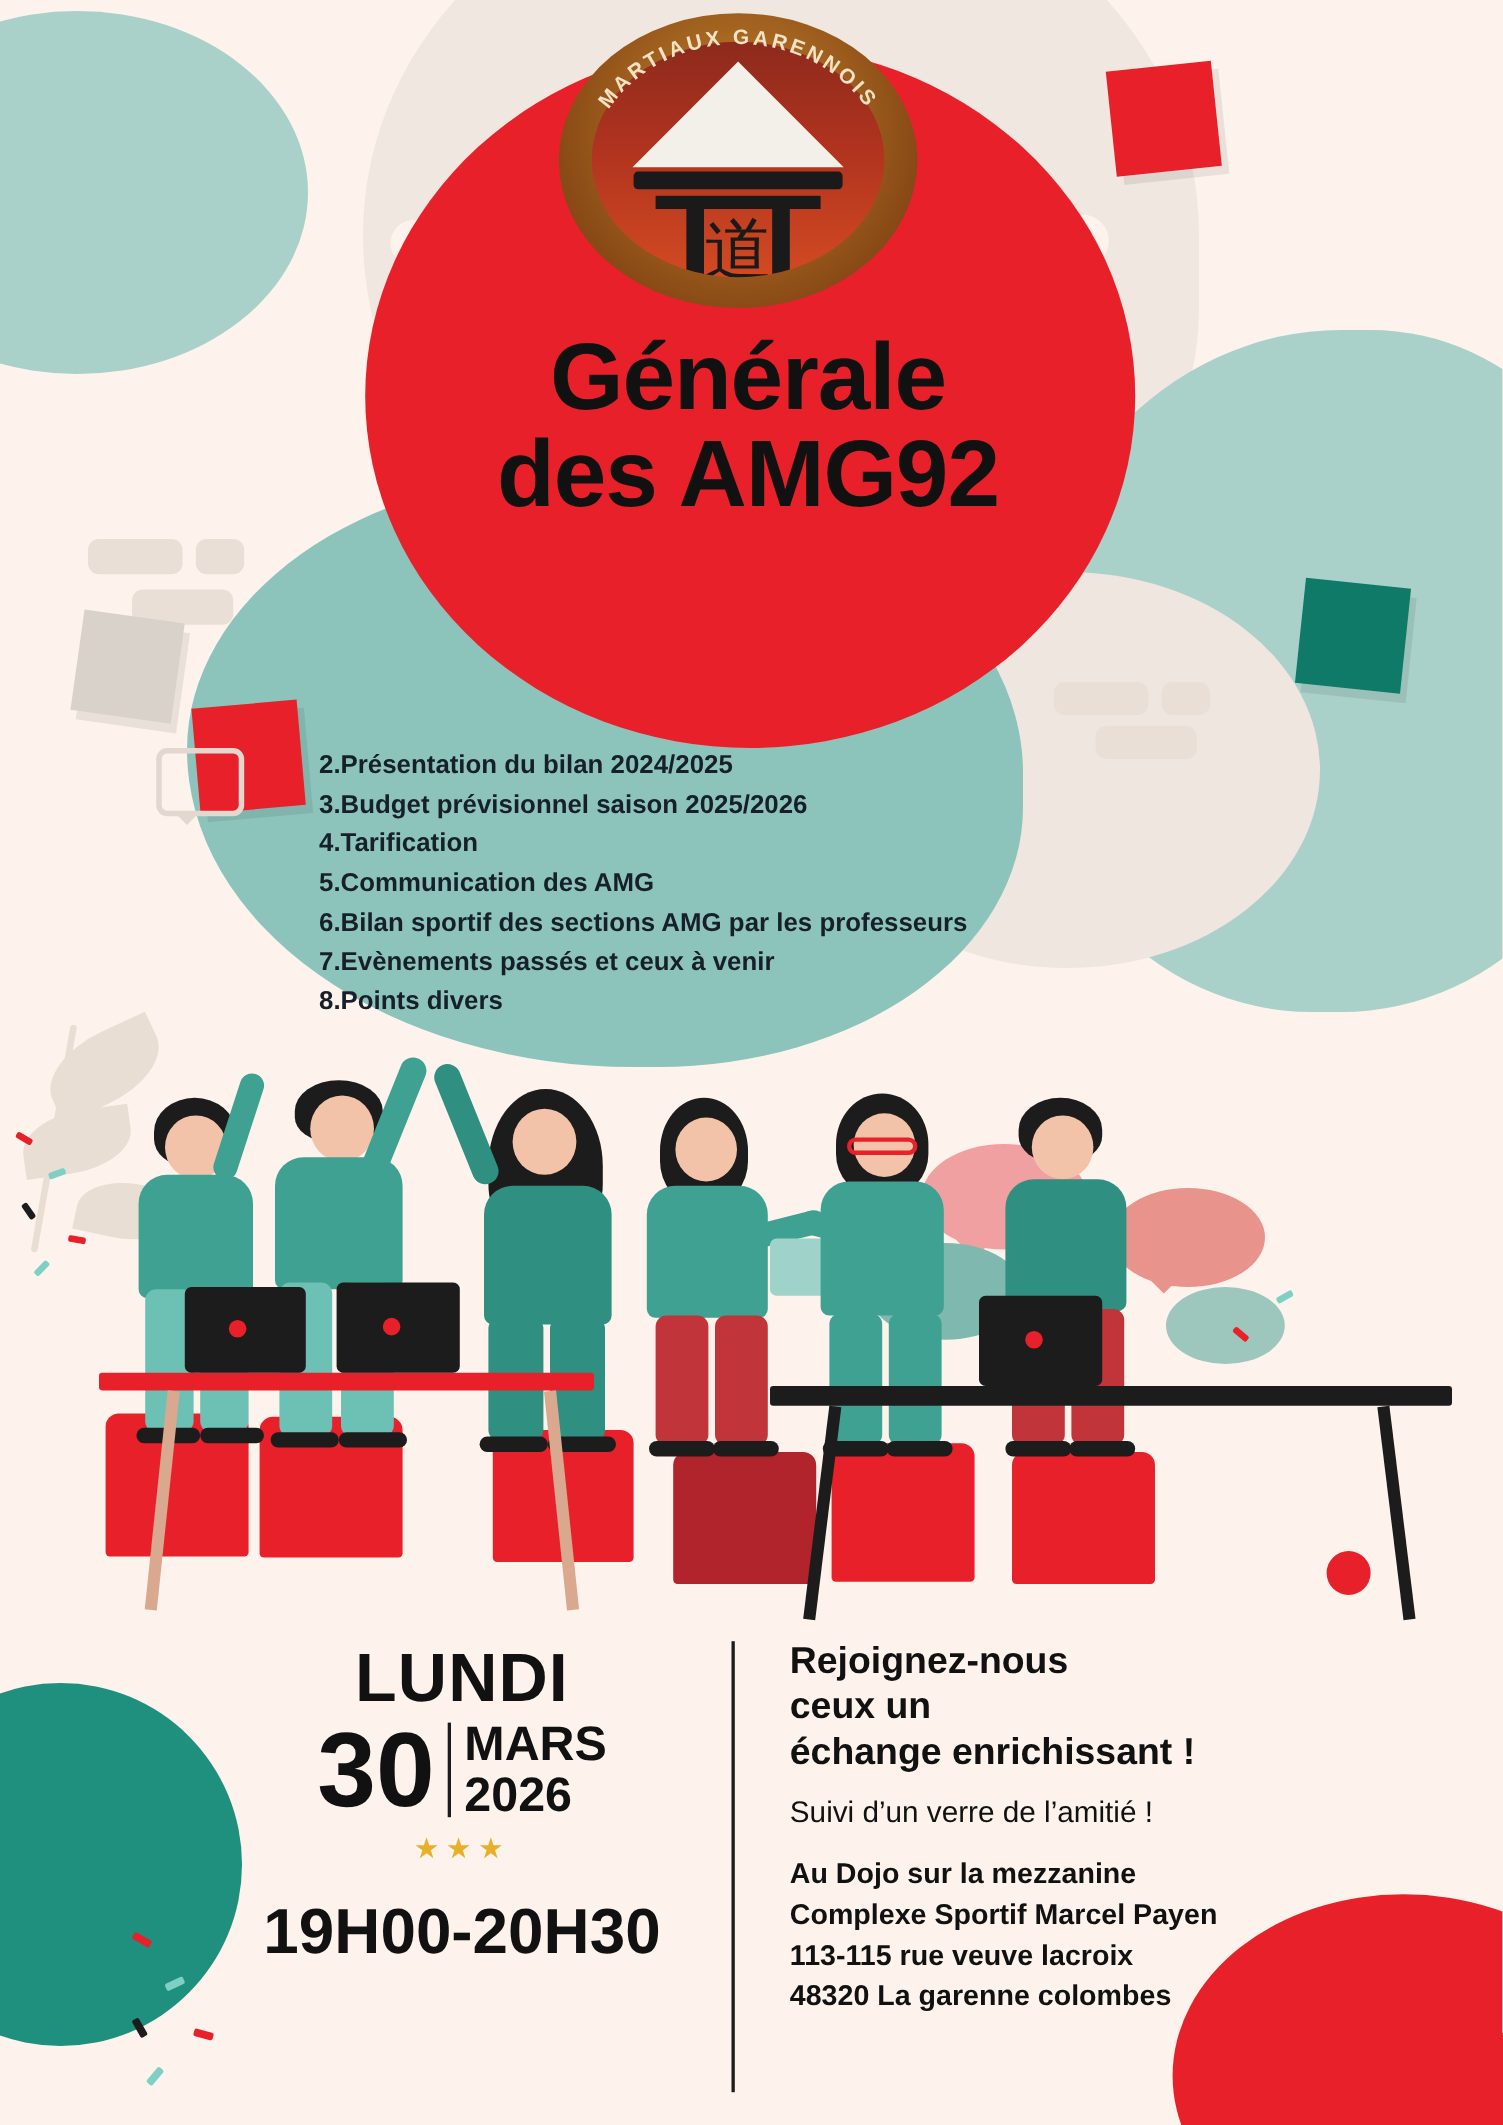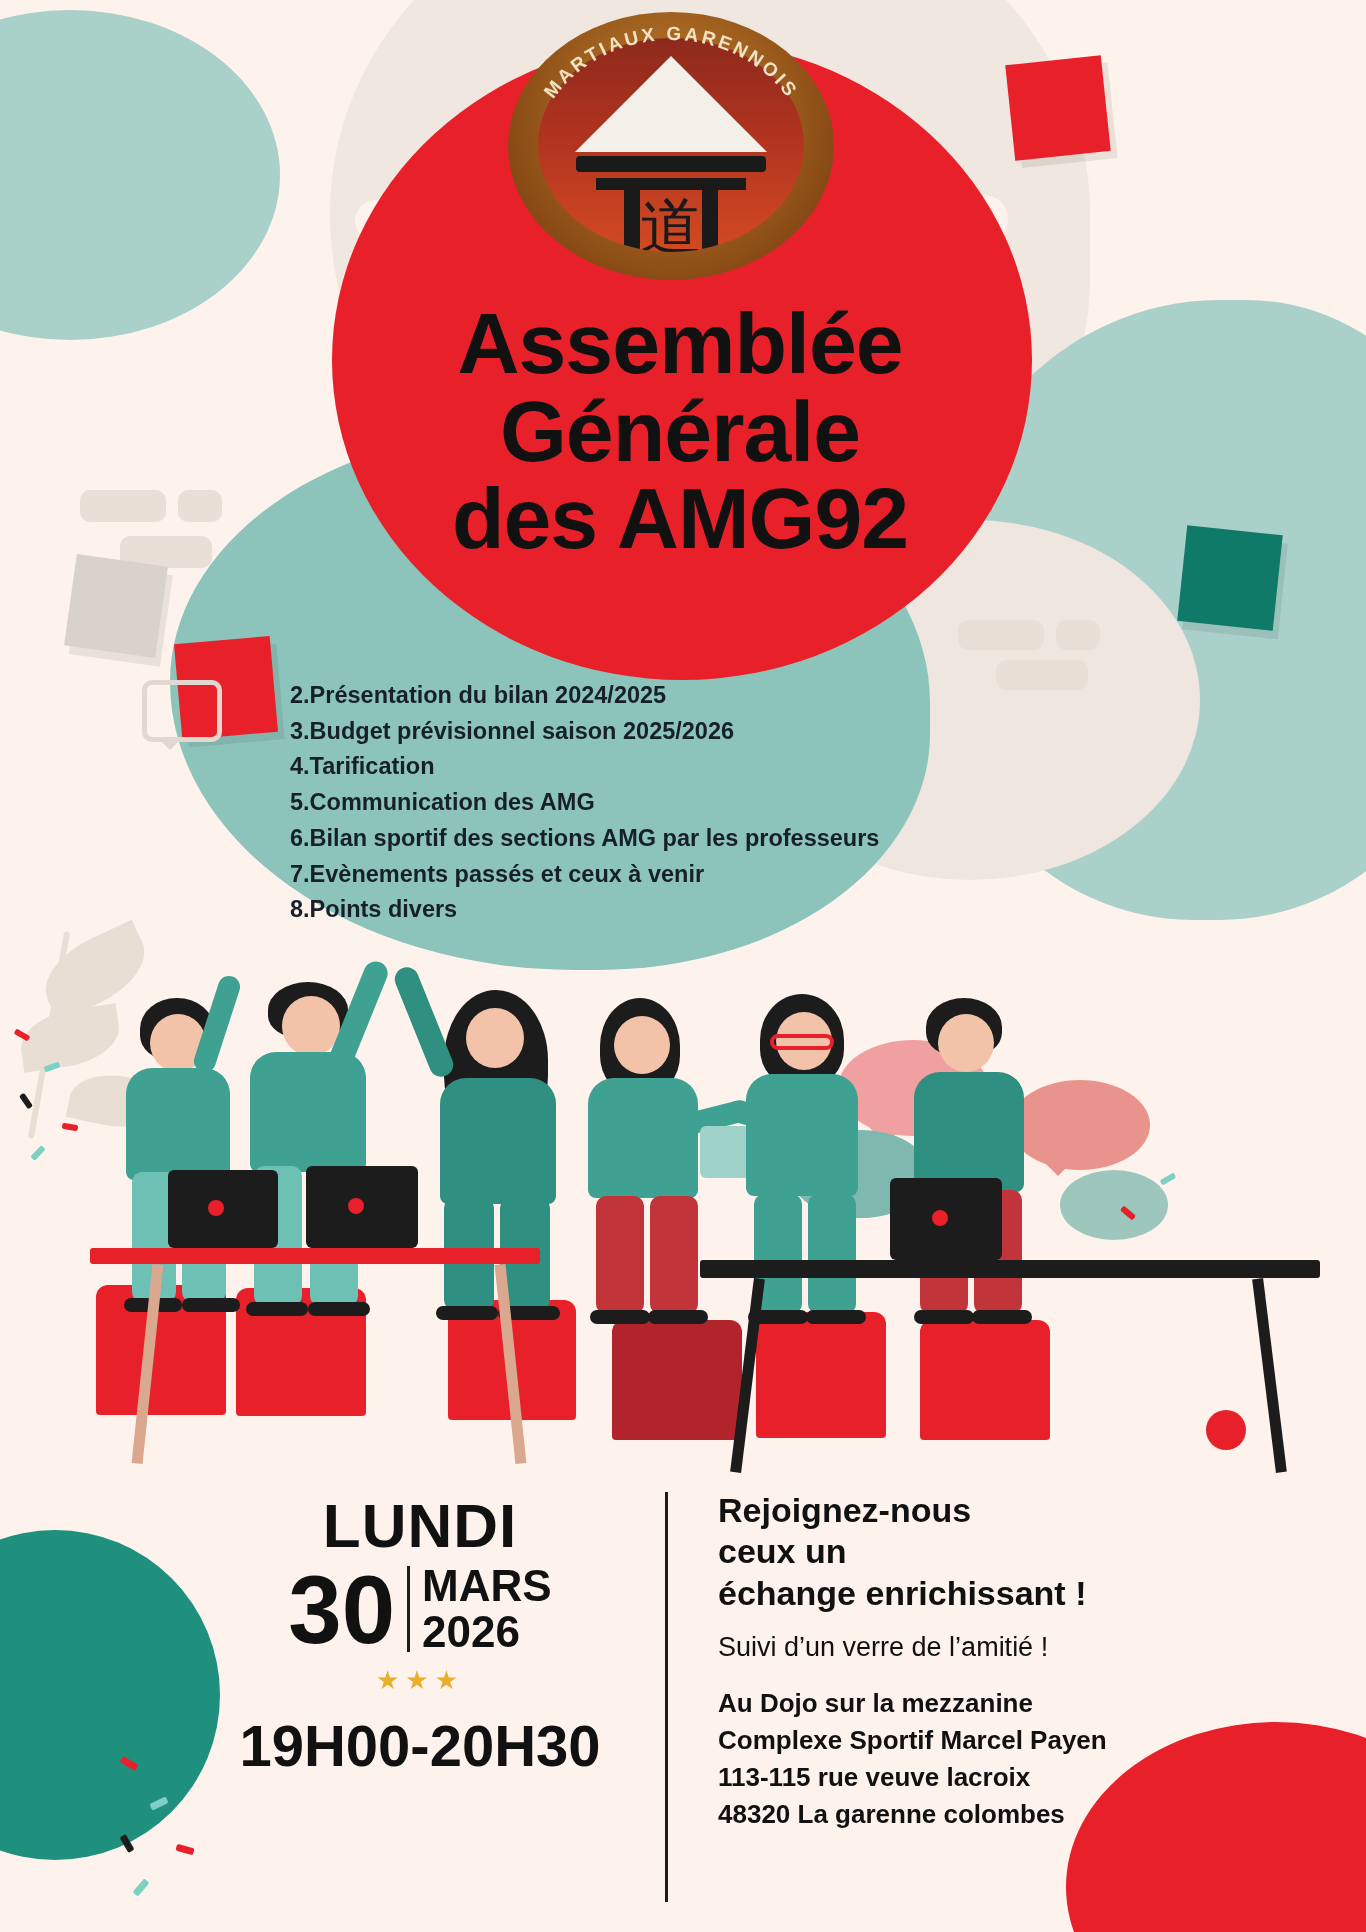--- a/index.html
+++ b/index.html
@@ -215,21 +215,21 @@
     position: absolute; left: 200px; top: 1490px; width: 440px; text-align: center; color: #111;
   }
   .date-col .lundi { font-size: 62px; font-weight: 700; letter-spacing: 1px; }
   .date-row { display: flex; align-items: center; justify-content: center; margin-top: 2px; }
   .date-row .num { font-size: 96px; font-weight: 700; line-height: .95; }
   .date-row .vbar { width: 3px; height: 86px; background: #1c1c1c; margin: 0 12px; }
   .date-row .mm { text-align: left; }
   .date-row .mm .m { font-size: 44px; font-weight: 700; line-height: 1.05; }
   .date-row .mm .y { font-size: 44px; font-weight: 700; line-height: 1.05; }
   .stars { margin-top: 10px; color: #e8b02a; font-size: 26px; letter-spacing: 6px; }
-  .time { font-size: 58px; font-weight: 700; margin-top: 16px; }
+  .time { font-size: 58px; font-weight: 700; margin-top: 26px; }
 
   .info-col { position: absolute; left: 718px; top: 1490px; width: 580px; color: #111; }
   .info-col .headline { font-size: 34px; font-weight: 700; line-height: 1.22; }
   .info-col .sub { font-size: 27px; margin-top: 18px; font-weight: 400; }
   .info-col .addr { margin-top: 22px; }
   .info-col .addr div { font-size: 26px; font-weight: 700; line-height: 1.42; }
 </style>
 </head>
 <body>
 
@@ -269,21 +269,20 @@
   <div class="chat-outline"></div>
 
   <div class="stem"></div>
   <div class="leaf leaf-1"></div>
   <div class="leaf leaf-2"></div>
   <div class="leaf leaf-3"></div>
 
   <div class="red-circle"></div>
 
   <div class="title-block">
-    <div class="line">Assemblée</div>
     <div class="line">Générale</div>
     <div class="line">des AMG92</div>
   </div>
 
   <div class="logo">
     <div class="ring"></div>
     <div class="inner">
       <div class="mount"></div>
       <div class="torii-top"></div>
       <div class="torii-top2"></div>

